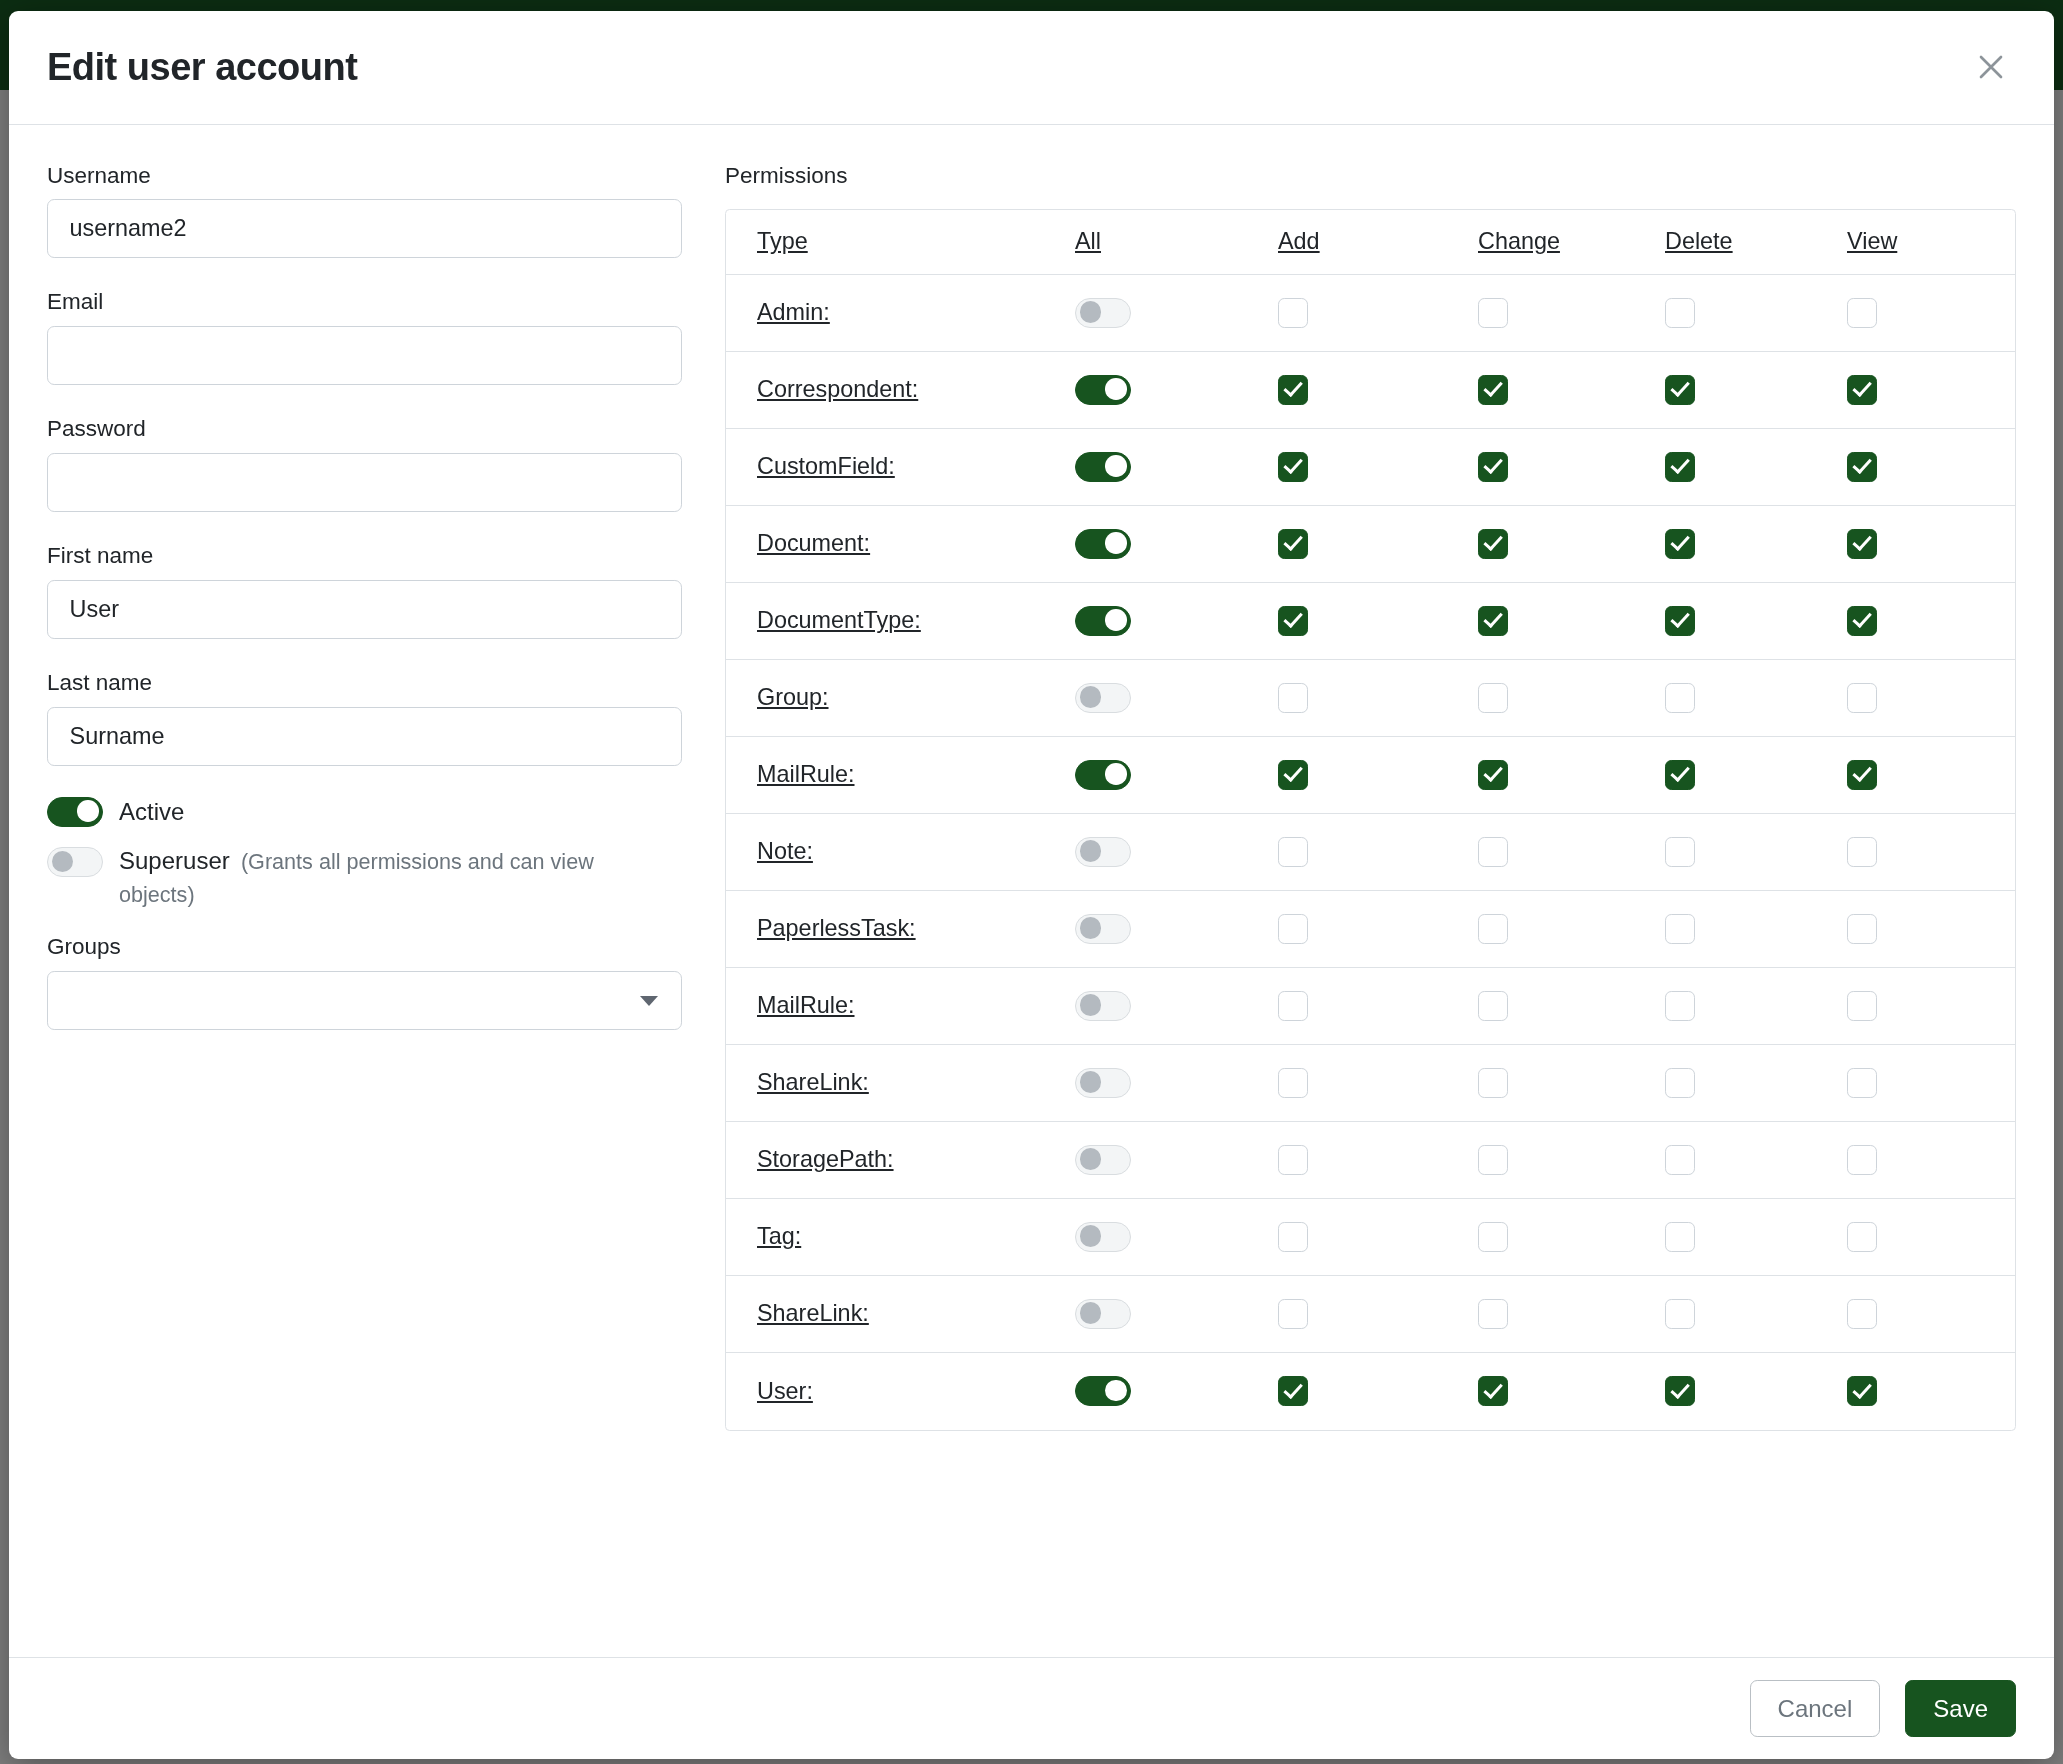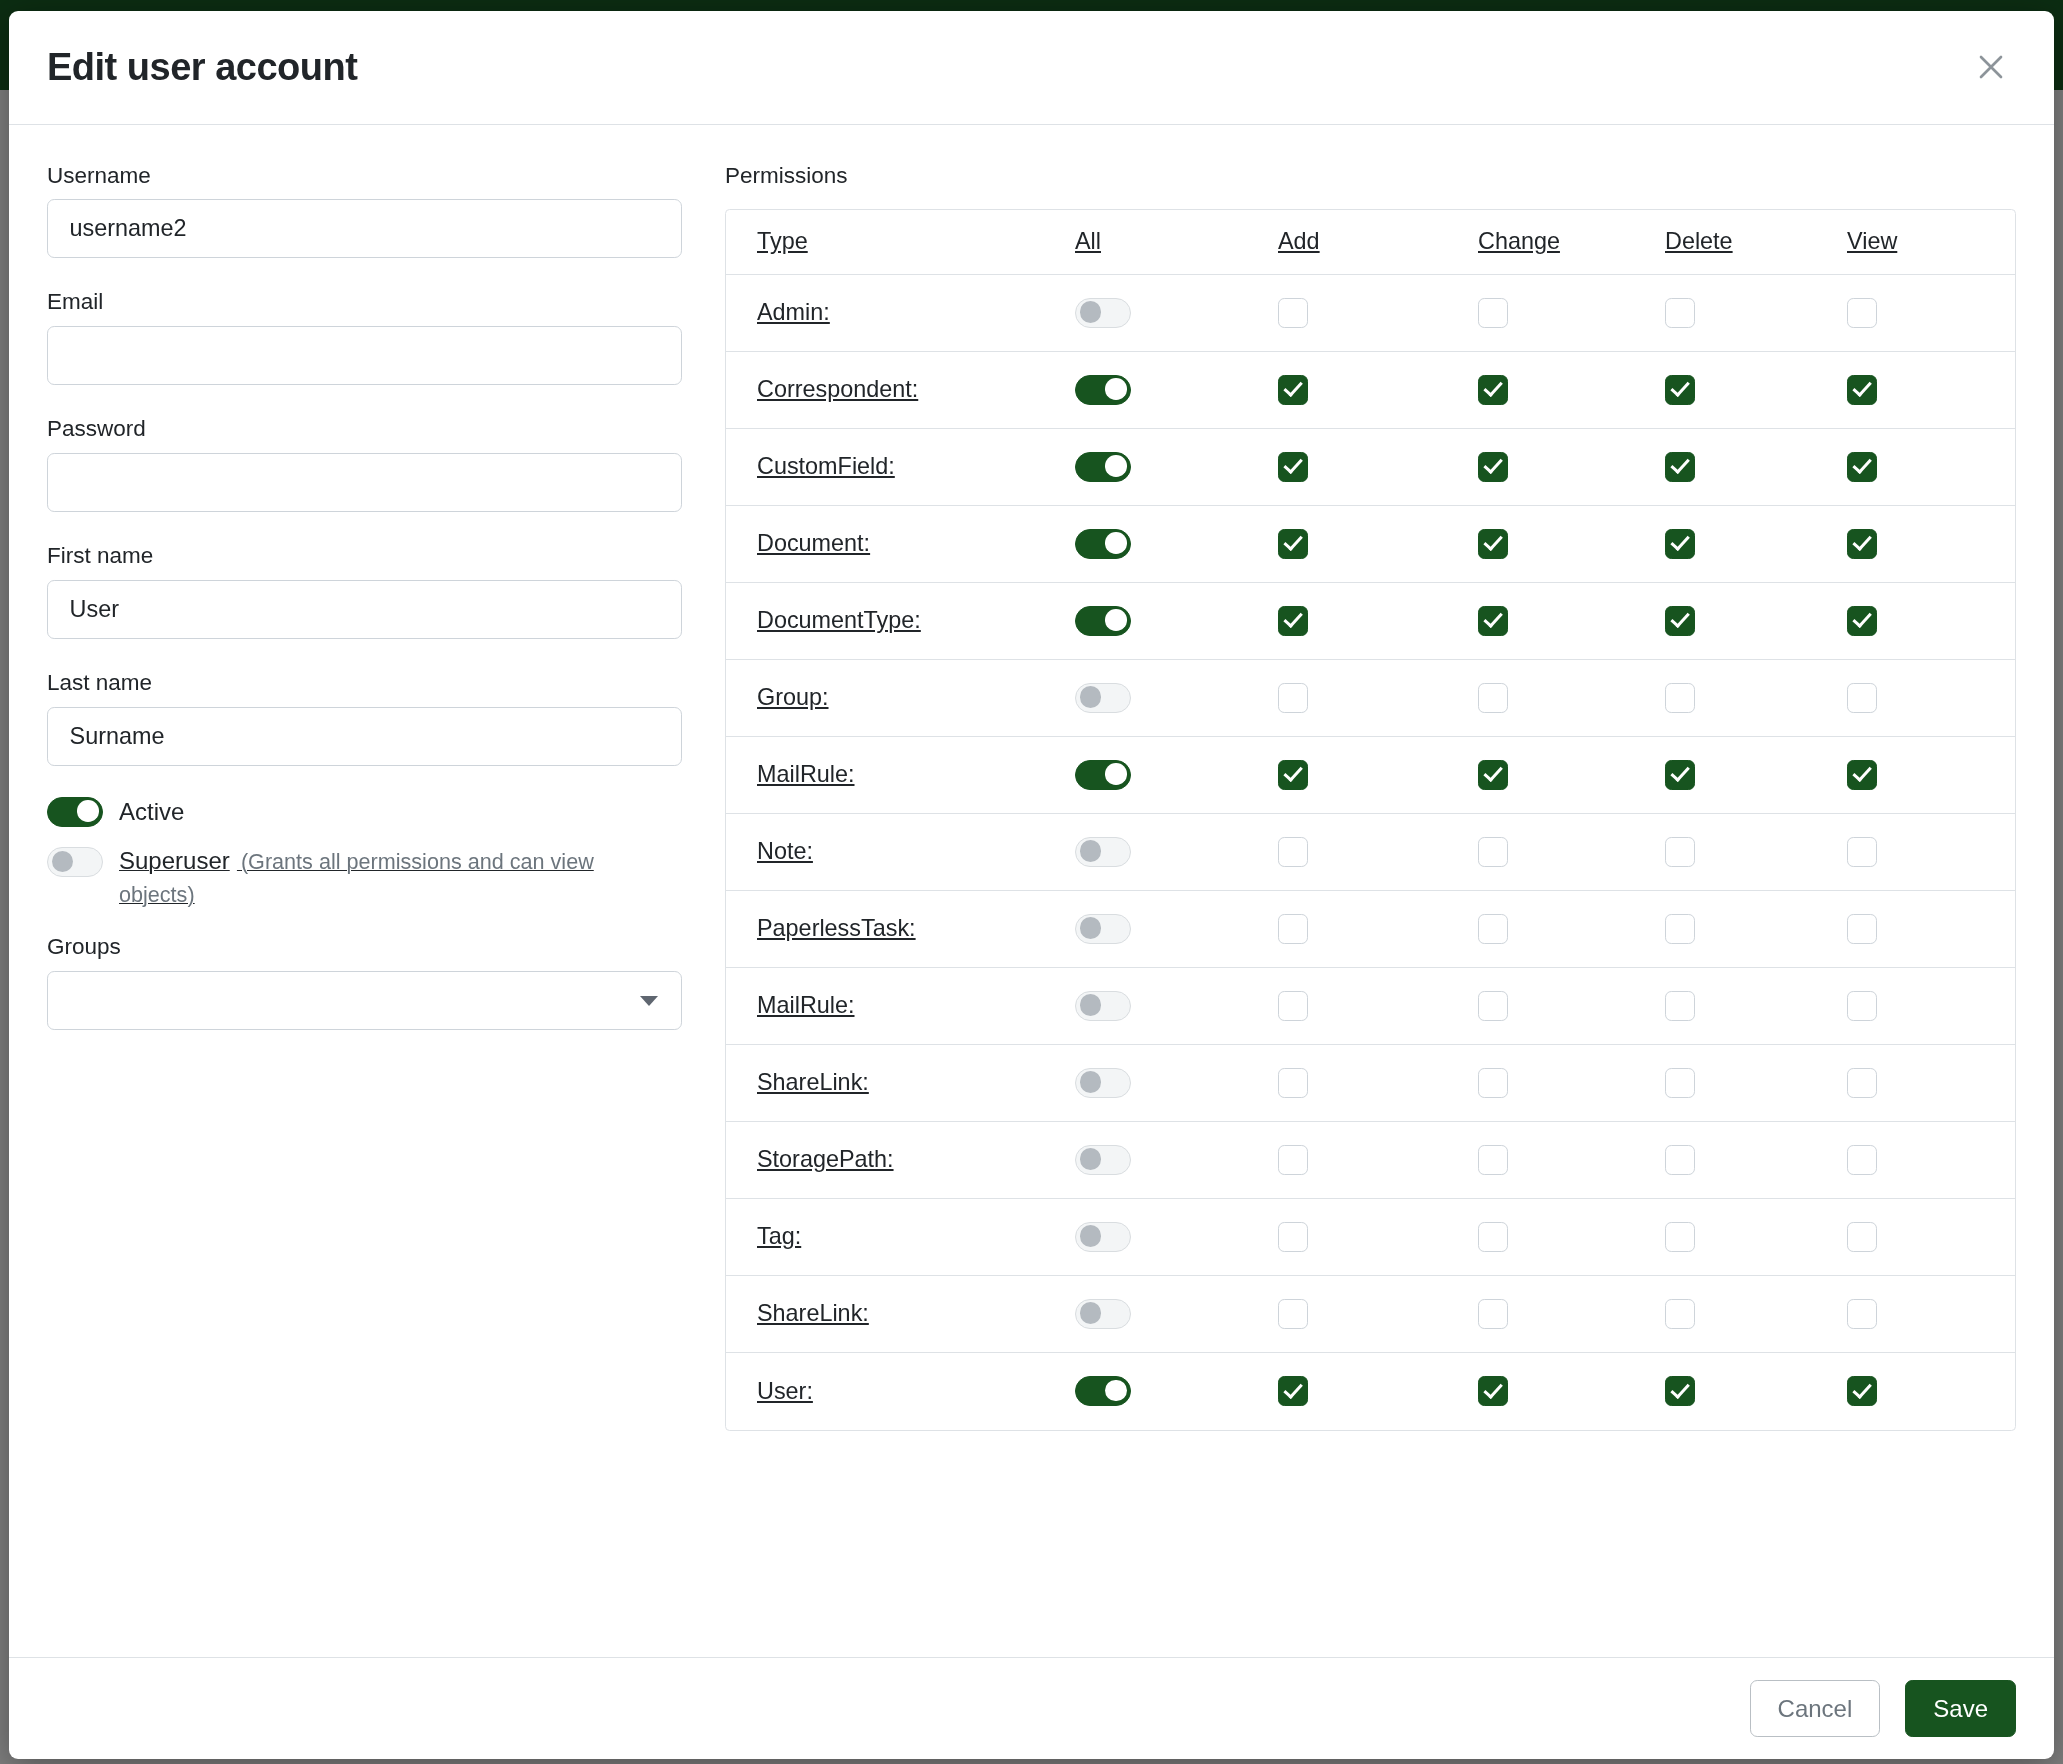--- a/index.html
+++ b/index.html
@@ -49,21 +49,21 @@
   .toggle .knob{
     position:absolute;left:3.6px;top:2.7px;width:21.6px;height:21.6px;border-radius:50%;
     background:#b4bac0;
   }
   .toggle.on{background:var(--green);border-color:var(--green);}
   .toggle.on .knob{left:29px;background:#ffffff;}
   .switch-row{display:flex;align-items:center;gap:16px;margin-bottom:16px;}
   .switch-label{font-size:24px;color:var(--text);}
   .superuser-row{align-items:flex-start;margin-bottom:23.4px;}
   .superuser-row .toggle{margin-top:4.5px;}
-  .superuser-text{width:518px;line-height:1.5;text-decoration:underline;}
+  .superuser-text{width:518px;line-height:1.5;}
   .superuser-text .switch-label{margin-right:7.2px;}
   .hint{font-size:21.6px;color:var(--muted);}
   
   .select-box{
     position:relative;width:100%;height:59px;border:0.9px solid var(--input-border);
     border-radius:7.2px;background:#fff;cursor:pointer;
   }
   .caret{
     position:absolute;right:23.4px;top:50%;margin-top:-4.5px;width:0;height:0;
     border-left:9px solid transparent;border-right:9px solid transparent;

